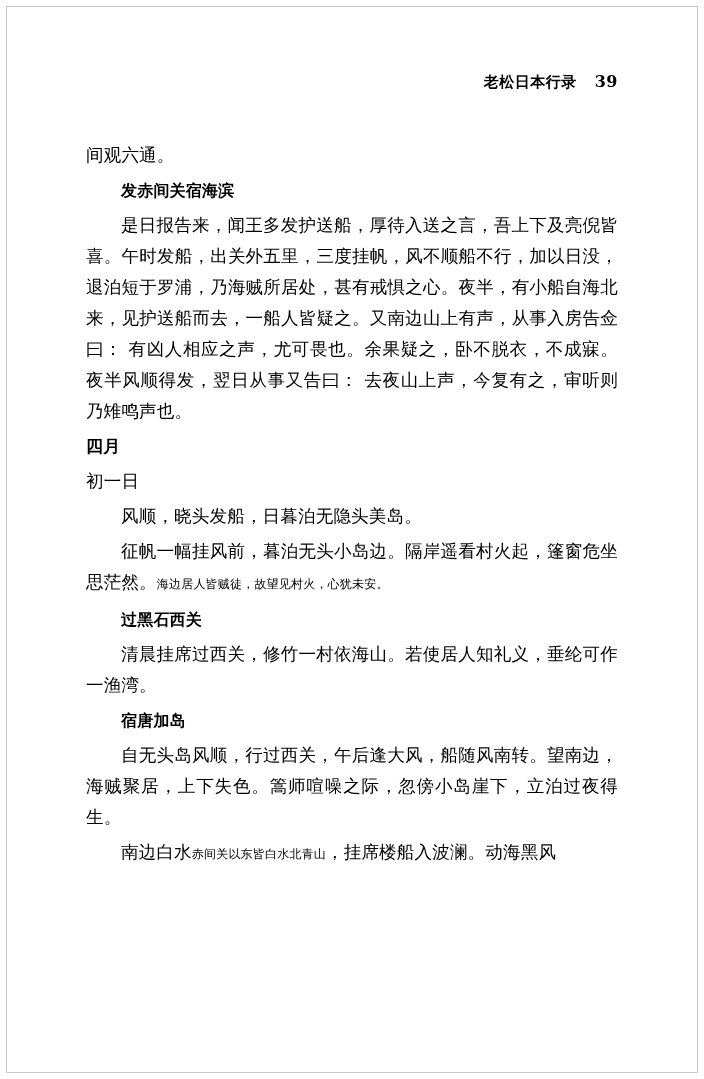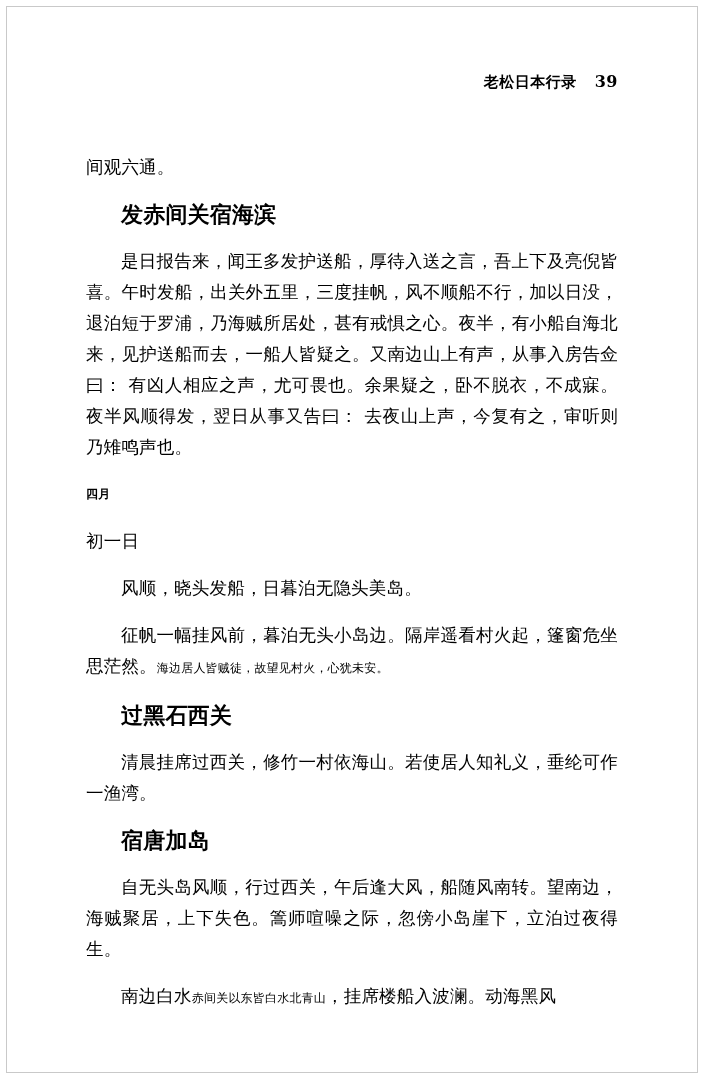--- a/index.html
+++ b/index.html
@@ -57,41 +57,41 @@
     font-weight: bold;
     font-size: 16px;
   }
   .content {
     position: absolute;
     left: 86px;
     top: 136px;
     width: 532px;
   }
   p {
-    margin: 16px 0 0 0;
+    margin: 4px 0 0 0;
     font-size: 17.5px;
     line-height: 31px;
     text-align: justify;
     text-justify: inter-character;
     letter-spacing: 0.2px;
   }
   p.indent {
     text-indent: 35px;
   }
   p.head-bold {
     font-family: Liberation Serif, serif;
     font-weight: bold;
     text-indent: 35px;
-    font-size: 22px;
+    font-size: 16px;
   }
   p.section-bold {
     font-family: "DejaVu Sans", "Liberation Sans", sans-serif;
     font-weight: bold;
     text-indent: 0;
-    font-size: 12px;
+    font-size: 17px;
   }
   .mixed .lead {
     font-size: 17.5px;
   }
   .mixed .tail {
     font-size: 12px;
   }
 </style>
 </head>
 <body>

